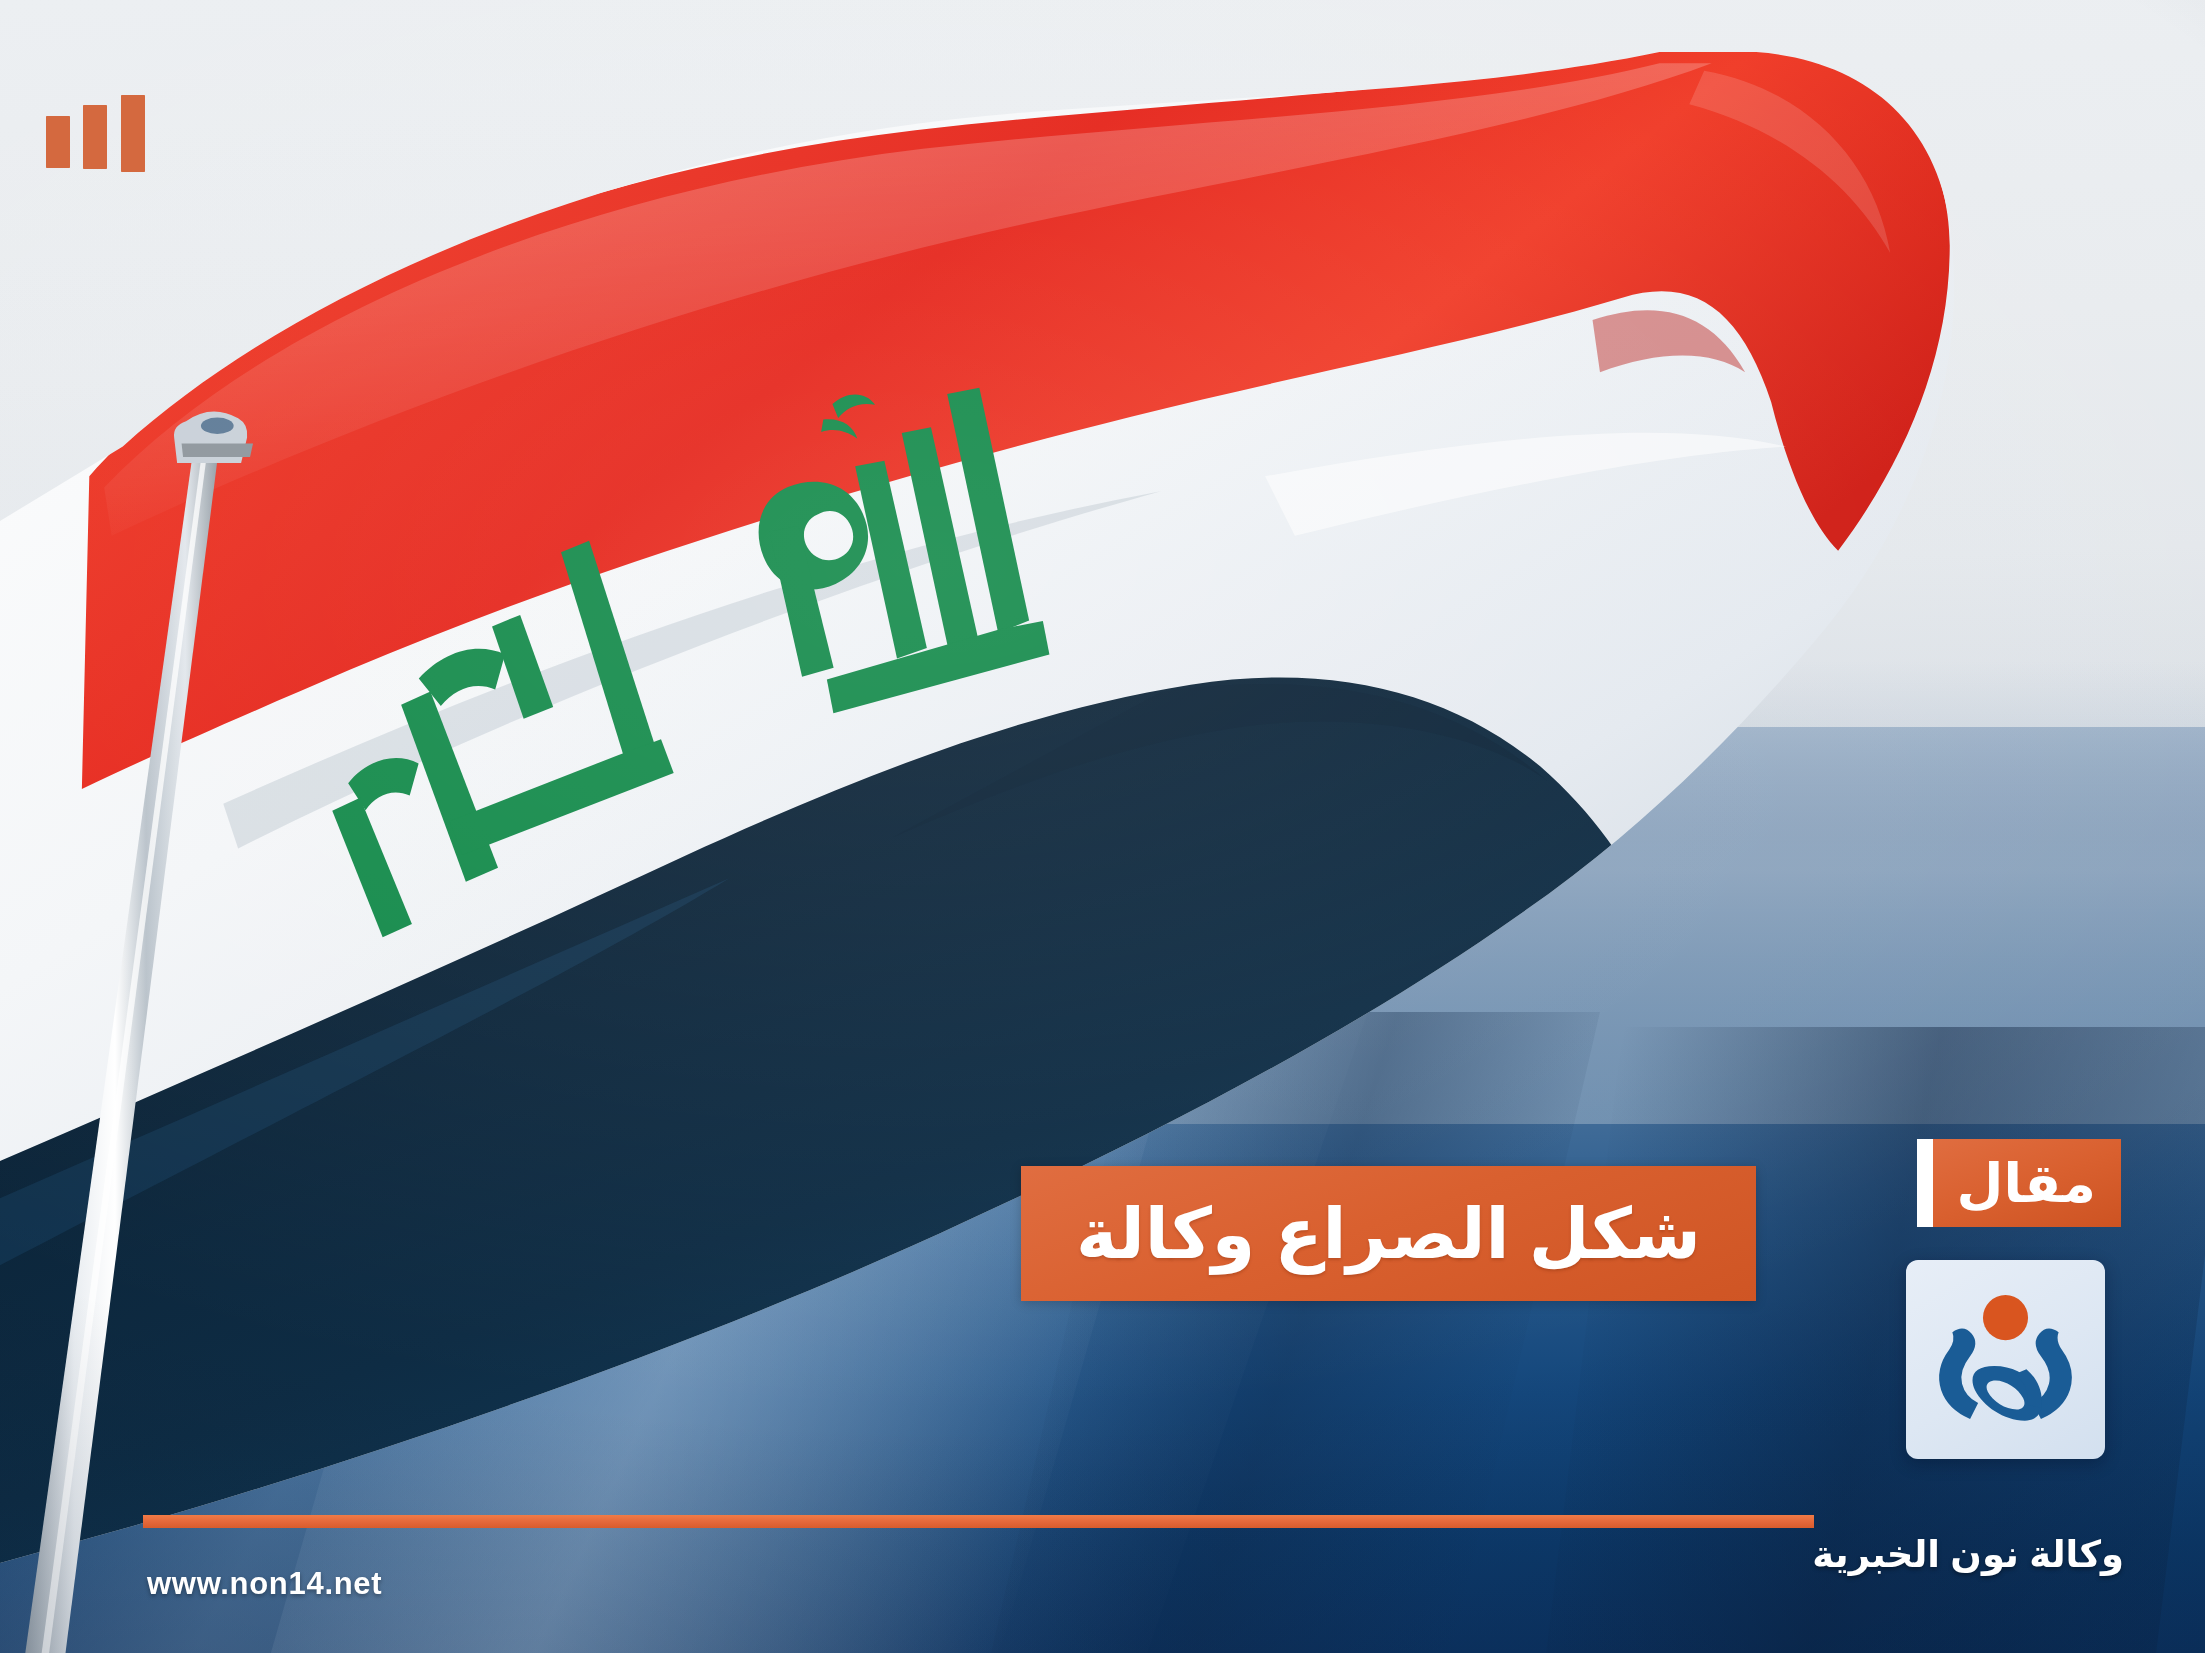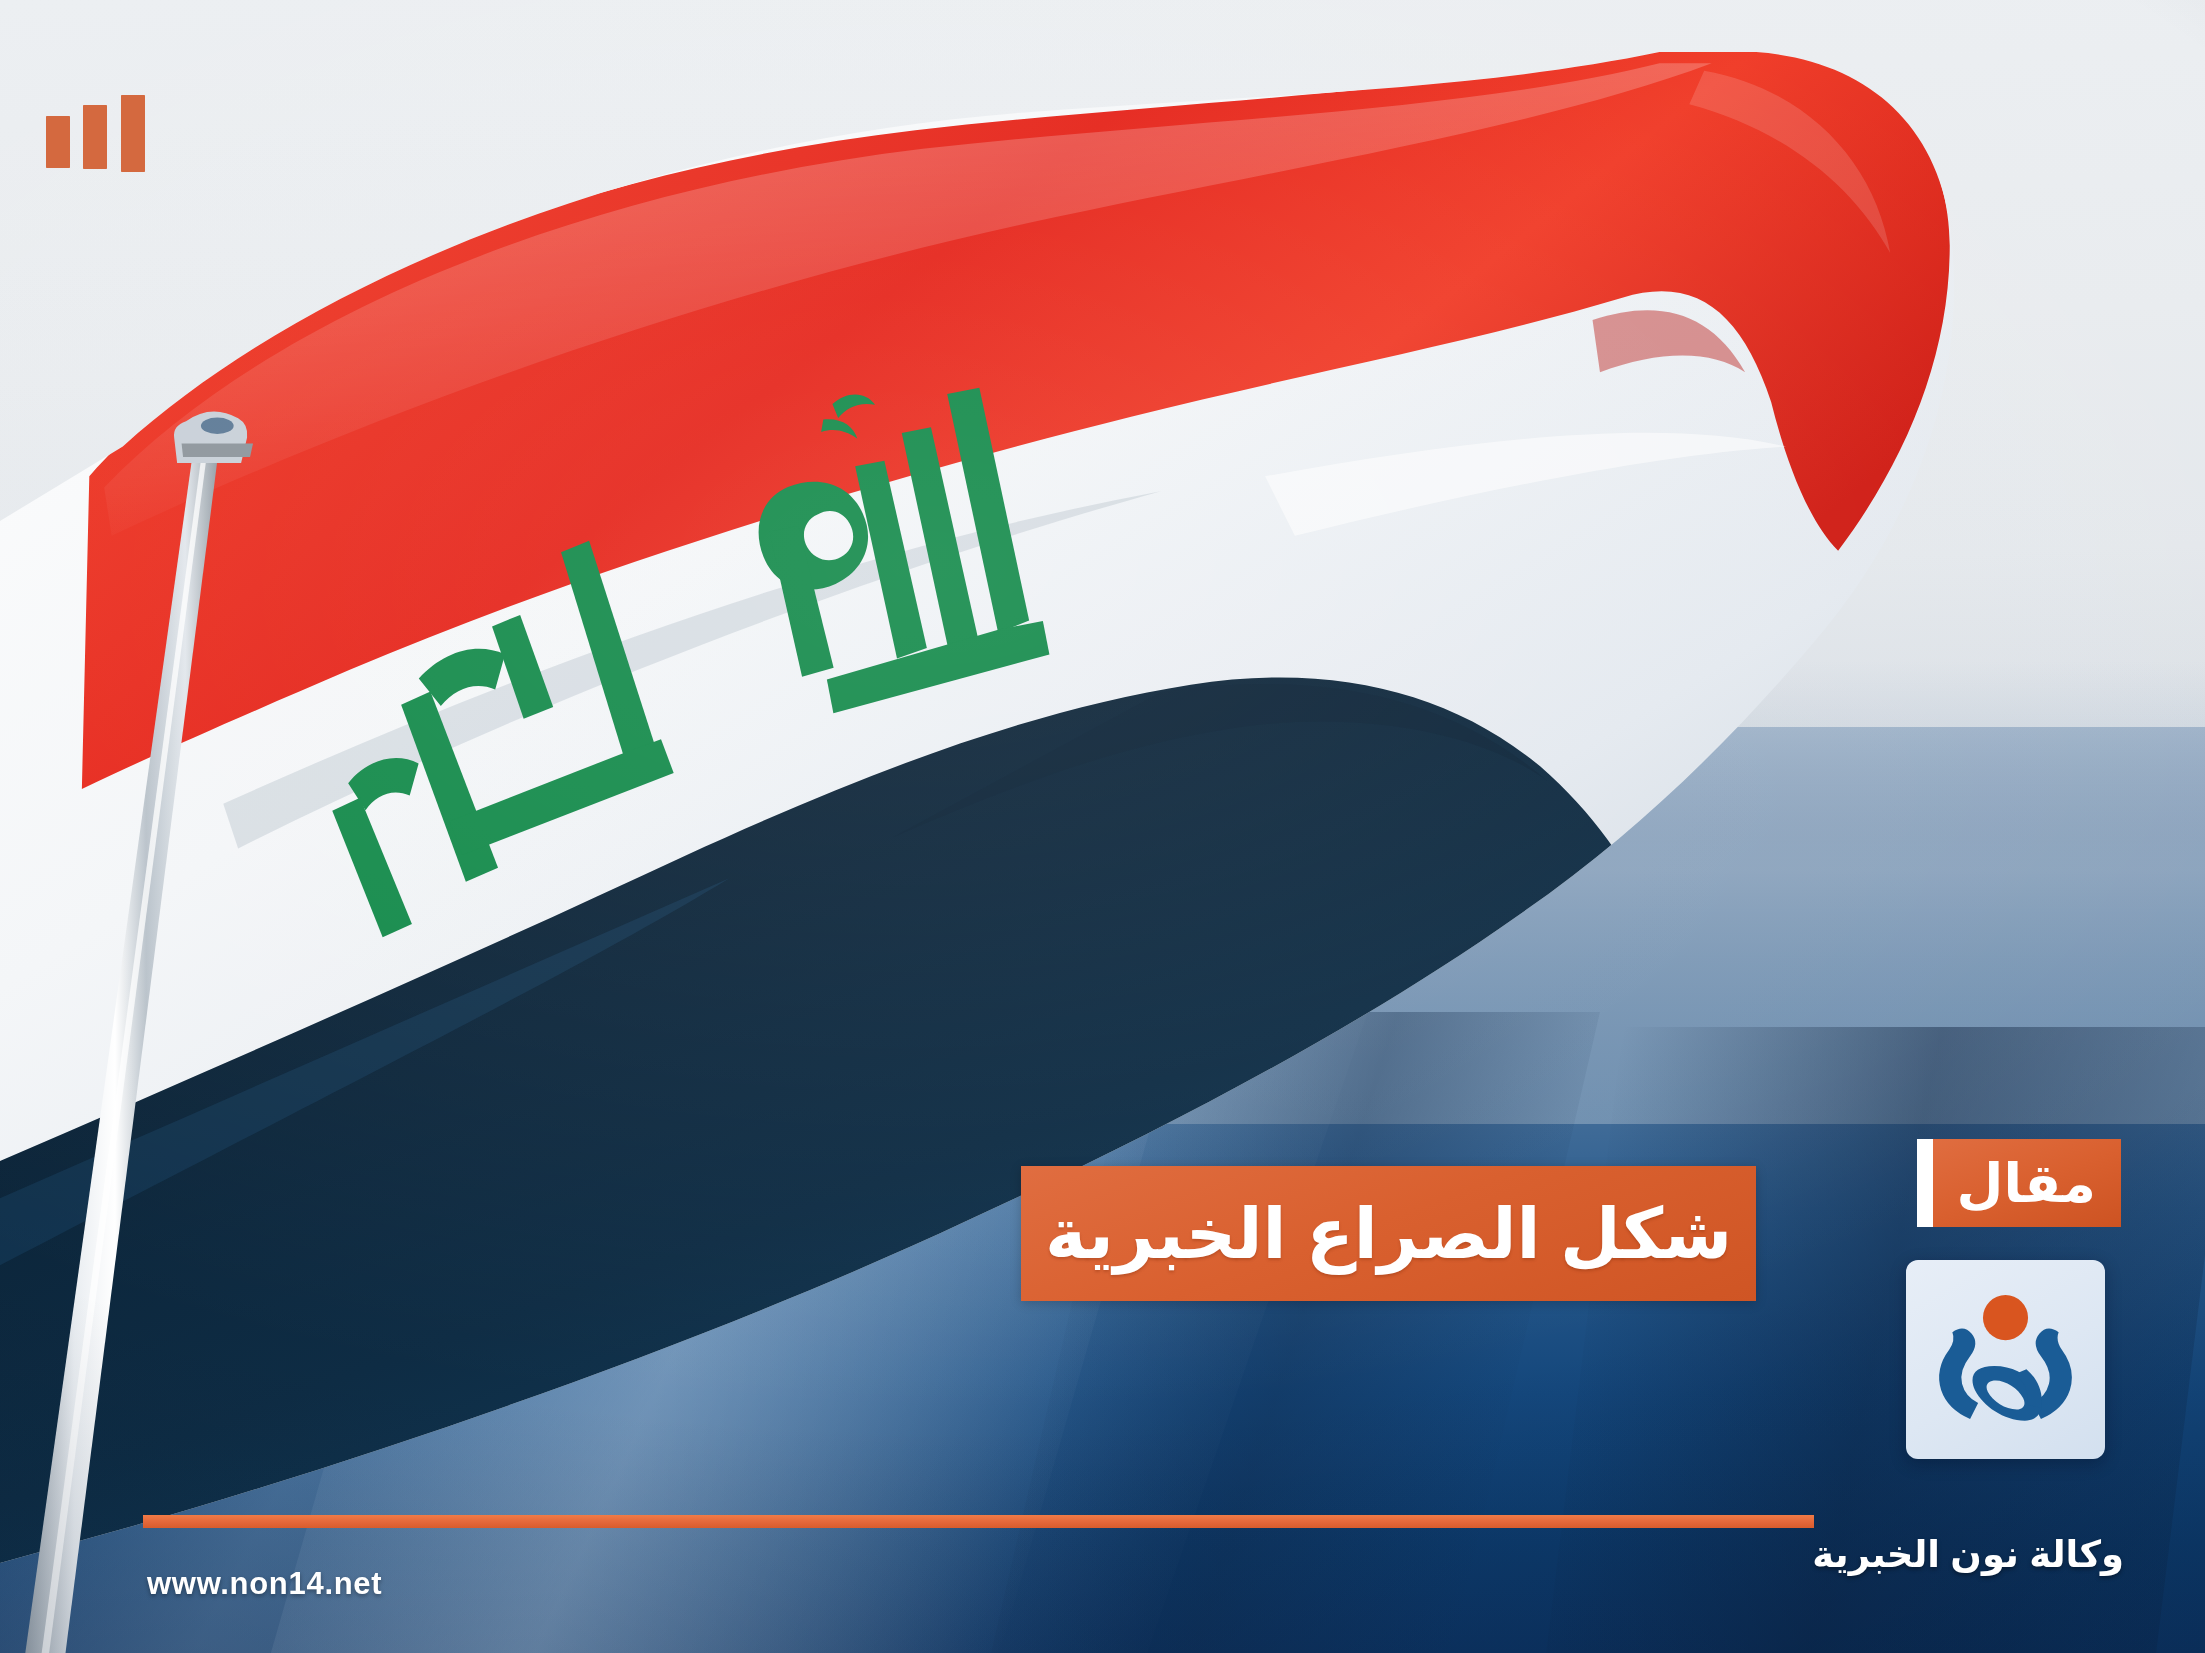--- a/index.html
+++ b/index.html
@@ -283,21 +283,21 @@
 
   <div class="vignette"></div>
 
   <div class="bars">
     <i></i>
     <i></i>
     <i></i>
   </div>
 
   <div class="kicker">
-    <span>شكل الصراع الخبرية</span>
+    <span>شكل الصراع وكالة</span>
   </div>
 
 
   <div class="rule"></div>
 
   <div class="site">www.non14.net</div>
 
   <div class="brand">
 
     <div class="badge-row">

